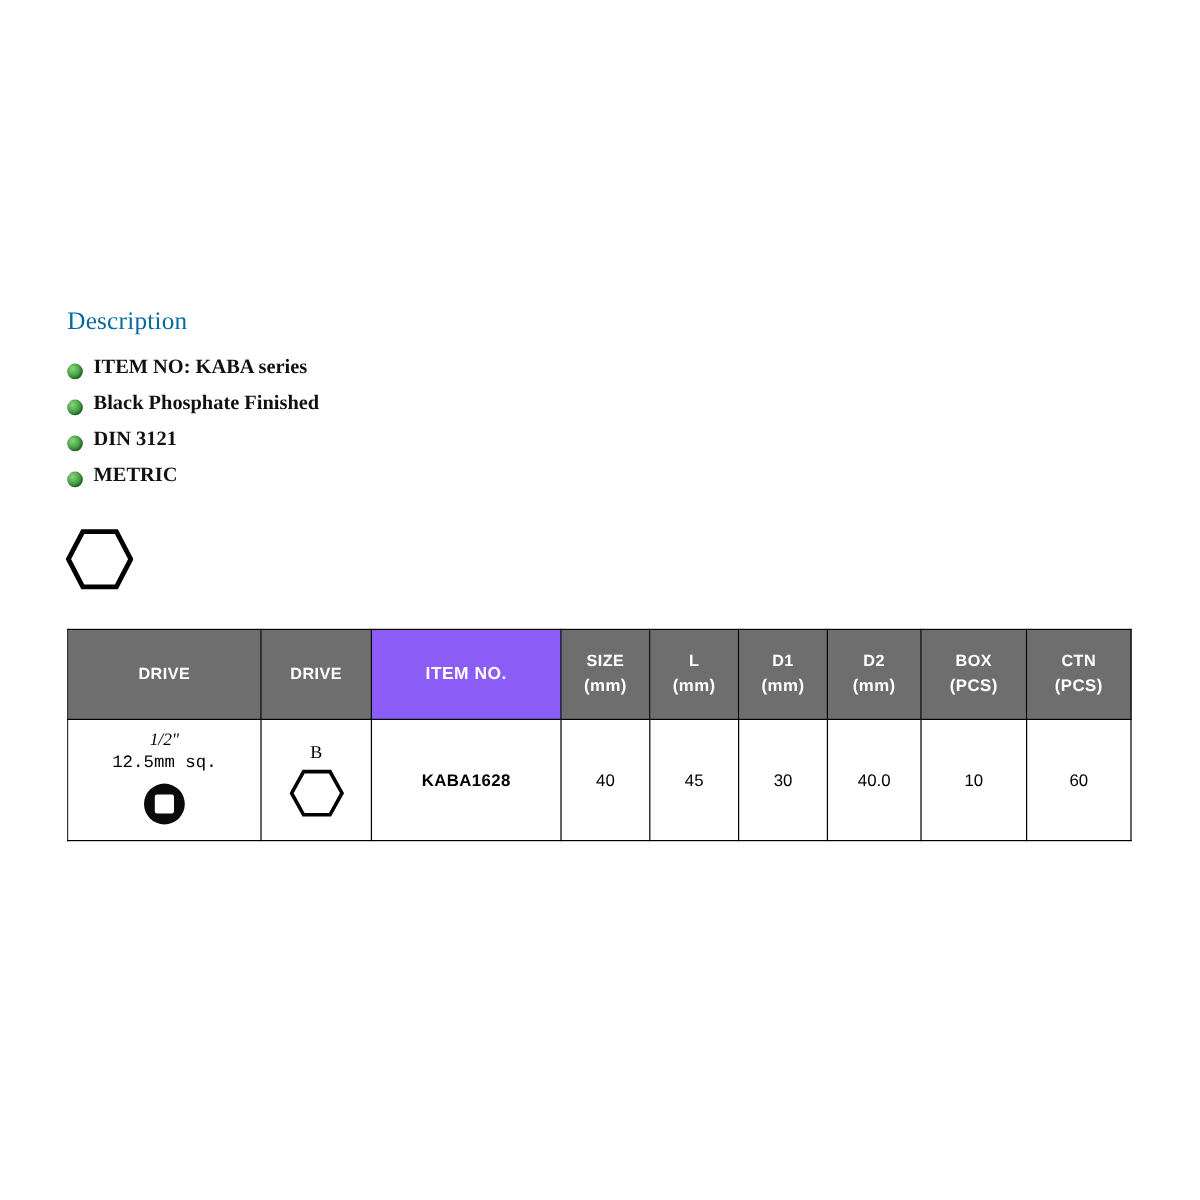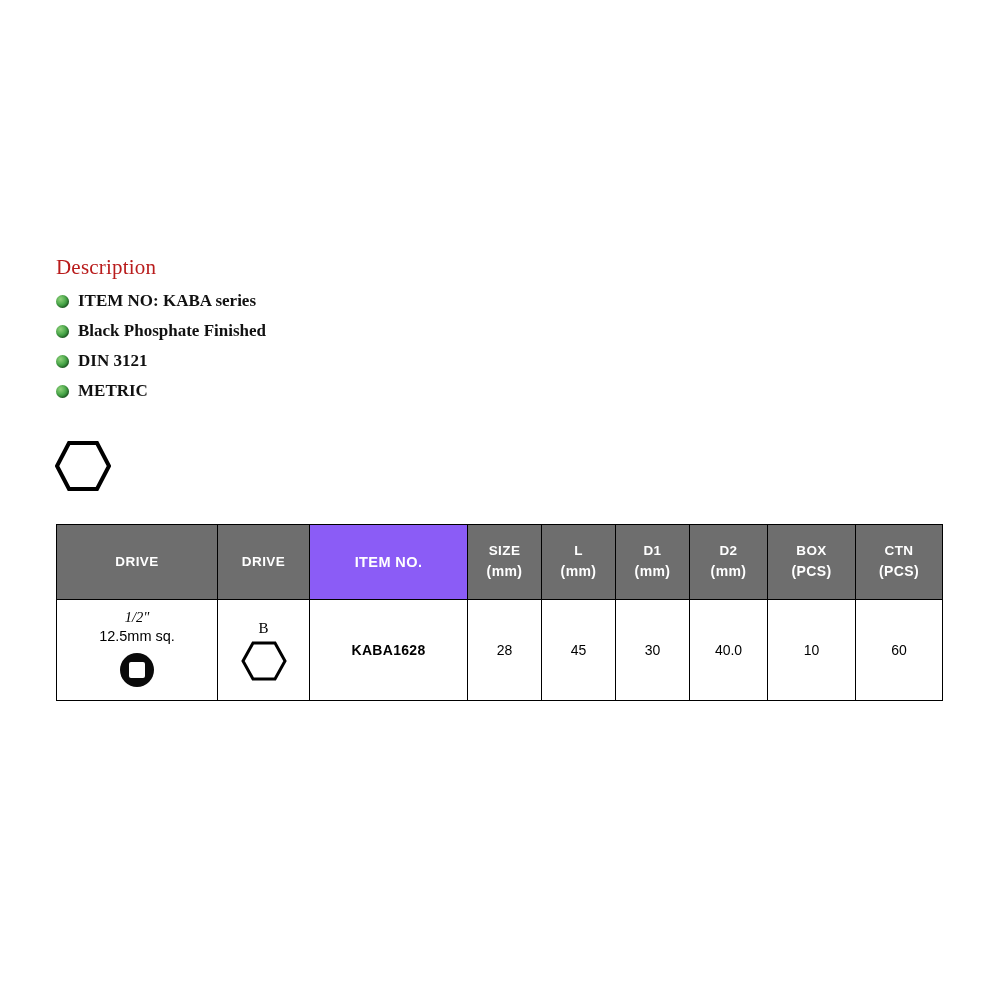--- a/index.html
+++ b/index.html
@@ -22,34 +22,34 @@
   .desc-block {
     position: absolute;
     left: 56px;
     top: 255px;
     width: 520px;
   }
 
   .desc-title {
     font-family: "Liberation Serif", serif;
     font-size: 21px;
-    color: #b91c1c;
+    color: #0369a1;
     letter-spacing: 0.2px;
     margin-bottom: 6px;
   }
 
   .desc-list {
     list-style: none;
     margin: 0;
     padding: 0;
   }
 
   .desc-item {
     display: flex;
-    align-items: center;
+    align-items: flex-end;
     height: 30px;
   }
 
   .bullet {
     width: 13px;
     height: 13px;
     border-radius: 50%;
     margin-right: 9px;
     flex: 0 0 auto;
     background: radial-gradient(circle at 35% 32%, #8fd17a 0%, #4aa84a 45%, #14631e 100%);
@@ -127,21 +127,21 @@
 
   .drive-line1 {
     font-family: "Liberation Serif", serif;
     font-style: italic;
     font-size: 14.5px;
     line-height: 19px;
     display: block;
   }
 
   .drive-line2 {
-    font-family: Liberation Sans, sans-serif;
+    font-family: Liberation Mono, monospace;
     font-size: 14.5px;
     line-height: 19px;
     display: block;
     margin-bottom: 2px;
   }
 
   .type-letter {
     display: block;
     font-family: "Liberation Serif", serif;
     font-size: 15px;
@@ -262,21 +262,21 @@
         </td>
         <td>
           <span class="type-letter">B</span>
           <span class="shape-wrap">
             <svg width="46" height="42" viewBox="0 0 46 42">
               <polygon points="12,3 34,3 44,21 34,39 12,39 2,21" fill="#ffffff" stroke="#000000" stroke-width="3"></polygon>
             </svg>
           </span>
         </td>
         <td class="item-no-cell">KABA1628</td>
-        <td class="num-cell">28</td>
+        <td class="num-cell">40</td>
         <td class="num-cell">45</td>
         <td class="num-cell">30</td>
         <td class="num-cell">40.0</td>
         <td class="num-cell">10</td>
         <td class="num-cell">60</td>
       </tr>
     </tbody>
   </table>
 
 </div>

